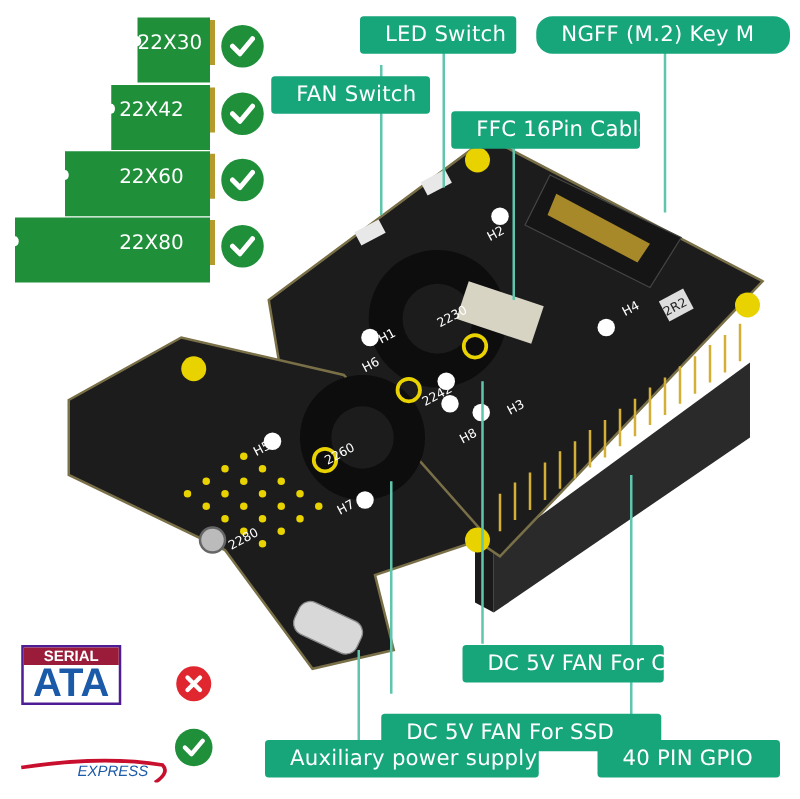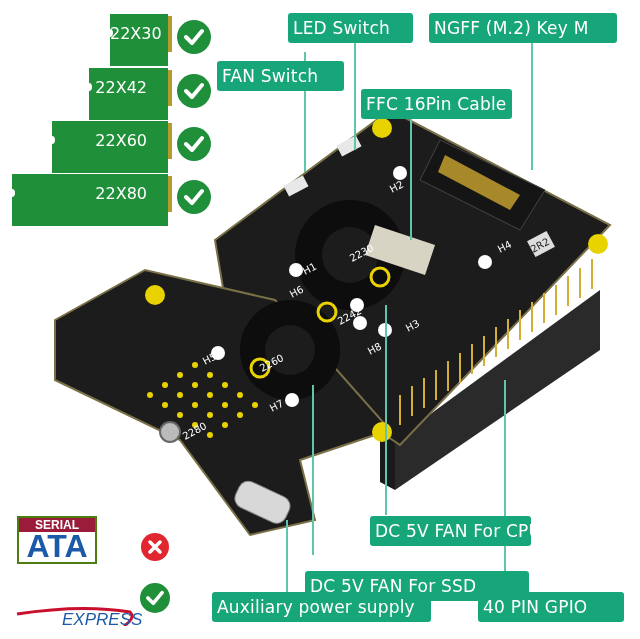--- a/index.html
+++ b/index.html
@@ -1,17 +1,17 @@
 <!DOCTYPE html>
 <html><head>
 <meta charset="utf-8">
 <style>
   html,body{margin:0;padding:0;background:#fff;}
   body{width:640px;height:639px;position:relative;overflow:hidden;font-family:"DejaVu Sans","Liberation Sans",sans-serif;}
-  .label{position:absolute;background:#17a57a;color:#fff;border-radius:3px;font-size:17px;line-height:30px;height:30px;padding:0 5px;white-space:nowrap;box-sizing:border-box;letter-spacing:0.2px;}
+  .label{position:absolute;background:#17a57a;color:#fff;border-radius:3px;font-size:17px;line-height:30px;height:30px;padding:0 20px;white-space:nowrap;box-sizing:border-box;letter-spacing:0.2px;}
   .line{position:absolute;background:#5fc6ad;width:2px;}
   .ssd{position:absolute;background:#1f8f3a;height:52px;color:#fff;font-size:16px;line-height:40px;text-align:right;padding-right:21px;box-sizing:border-box;}
   .ssd::after{content:"";position:absolute;right:-4px;top:2px;width:4px;height:36px;background:#b59a2e;}
   .ssd .notch{position:absolute;left:-3px;top:15px;width:6px;height:8px;border-radius:50%;background:#fff;}
   .check{position:absolute;width:34px;height:34px;border-radius:50%;background:#1f8f3a;}
   .check svg{position:absolute;left:7px;top:8px;}
   .xmark{position:absolute;width:28px;height:28px;border-radius:50%;background:#e0262f;}
   .board{position:absolute;}
 </style>
 </head>
@@ -157,41 +157,41 @@
 <div class="line" style="left:304px;top:52px;height:120px;"></div>
 <div class="line" style="left:354px;top:40px;height:110px;"></div>
 <div class="line" style="left:410px;top:92px;height:148px;"></div>
 <div class="line" style="left:531px;top:40px;height:130px;"></div>
 <div class="line" style="left:385px;top:305px;height:210px;"></div>
 <div class="line" style="left:312px;top:385px;height:170px;"></div>
 <div class="line" style="left:286px;top:520px;height:75px;"></div>
 <div class="line" style="left:504px;top:380px;height:215px;"></div>
 
 <div class="label" style="left:288px;top:13px;width:125px;">LED  Switch</div>
-<div class="label" style="left:429px;top:13px;width:188px;">NGFF  (M.2)  Key  M</div>
+<div class="label" style="left:429px;top:13px;width:203px;border-radius:13px;">NGFF  (M.2)  Key  M</div>
 <div class="label" style="left:217px;top:61px;width:127px;">FAN  Switch</div>
 <div class="label" style="left:361px;top:61px;width:151px;margin-top:28px;">FFC 16Pin Cable</div>
 <div class="label" style="left:334px;top:516px;width:161px;margin-left:36px;">DC 5V FAN  For  CPU</div>
 <div class="label" style="left:305px;top:547px;width:224px;margin-top:24px;">DC 5V  FAN  For  SSD</div>
 <div class="label" style="left:212px;top:592px;width:219px;">Auxiliary power supply</div>
 <div class="label" style="left:478px;top:592px;width:146px;">40  PIN  GPIO</div>
 
-<div style="position:absolute;left:17px;top:516px;width:80px;height:48px;border:2px solid #4d7c0f;box-sizing:border-box;background:#fff;text-align:center;">
+<div style="position:absolute;left:17px;top:516px;width:80px;height:48px;border:2px solid #4c1d95;box-sizing:border-box;background:#fff;text-align:center;">
   <div style="background:#9b1b3a;color:#fff;font-weight:bold;font-size:12px;line-height:14px;font-family:'Liberation Sans',sans-serif;">SERIAL</div>
   <div style="color:#1b5aa8;font-weight:bold;font-size:32px;line-height:28px;font-family:'Liberation Sans',sans-serif;">ATA</div>
 </div>
 <div class="xmark" style="left:141px;top:533px;">
   <svg width="28" height="28" viewBox="0 0 28 28">
       <path d="M9 9 L19 19 M19 9 L9 19" stroke="#fff" stroke-width="3.5" stroke-linecap="round"></path>
     </svg>
 </div>
 
 <div style="position:absolute;left:12px;top:578px;width:125px;height:50px;">
   <svg style="position:absolute;left:0;top:26px;" width="125" height="22">
       <path d="M5 10 Q70 0 118 8 Q124 14 112 22" stroke="#c8102e" stroke-width="3" fill="none"></path>
     </svg>
-  <div style="position:absolute;left:50px;top:32px;font-family:'Liberation Sans',sans-serif;font-style:italic;font-size:17px;color:#1b5aa8;">EXPRESS</div>
+  <div style="position:absolute;left:50px;top:32px;font-family:'Liberation Sans',sans-serif;font-style:italic;font-size:12px;color:#1b5aa8;">EXPRESS</div>
 </div>
 <div class="check" style="left:140px;top:583px;width:30px;height:30px;">
   <svg width="18" height="16" viewBox="0 0 20 18" style="left:6px;top:7px;">
       <path d="M2 9 L8 15 L18 3" stroke="#fff" stroke-width="4" fill="none" stroke-linecap="round" stroke-linejoin="round"></path>
     </svg>
 </div>
 
 </body></html>

